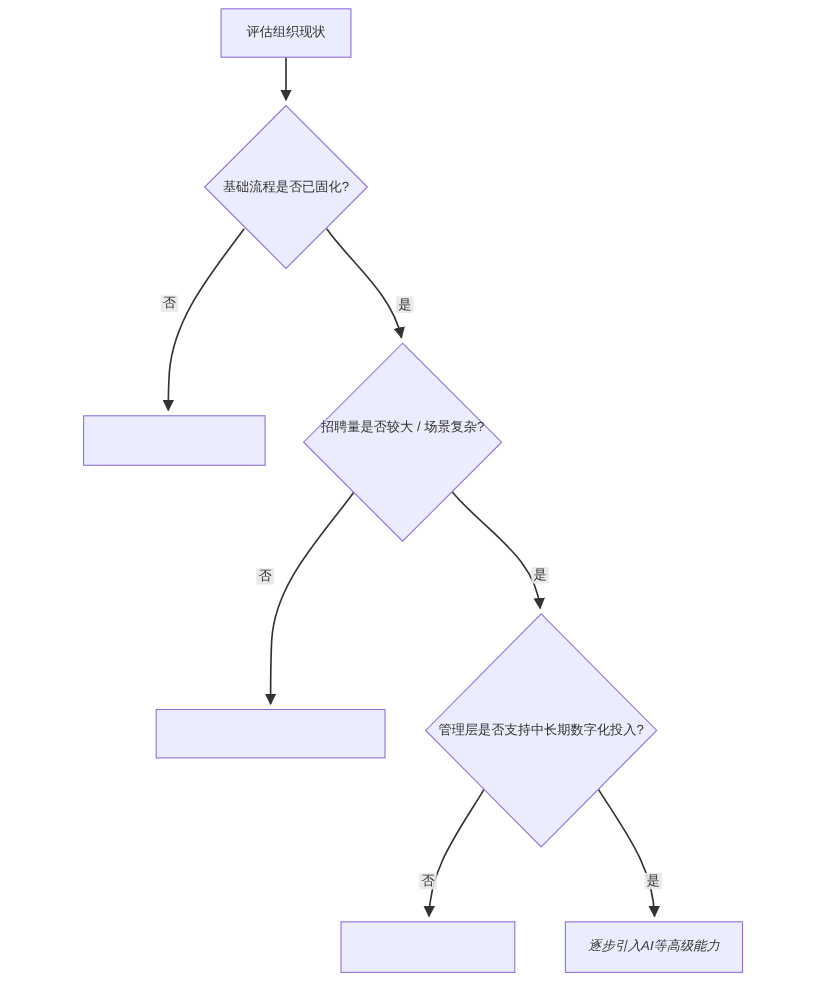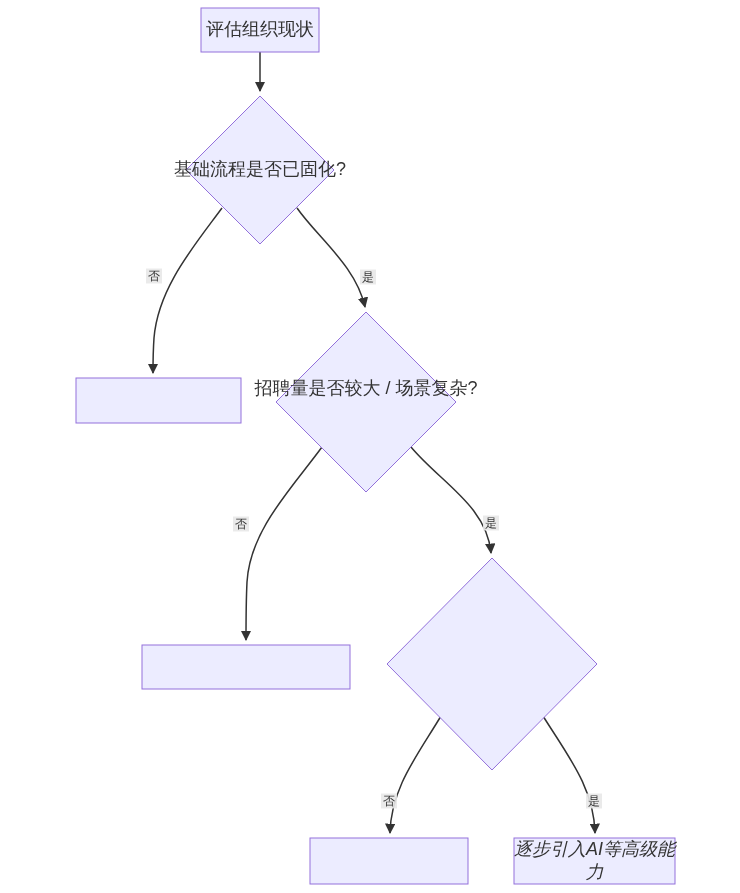--- a/index.html
+++ b/index.html
@@ -9,21 +9,21 @@
     background:#ffffff;
     font-family:"Liberation Sans","DejaVu Sans",sans-serif;
     overflow:hidden;
   }
   .canvas svg{position:absolute;left:0;top:0;}
   .edge{fill:none;stroke:#333333;stroke-width:1.5;}
   .node-shape{fill:#ECECFF;stroke:#9370DB;stroke-width:1;}
   .label{
     position:absolute;
     display:flex;align-items:center;justify-content:center;
-    font-size:18px;color:#333333;text-align:center;
+    font-size:12px;color:#333333;text-align:center;
     line-height:1.3;
   }
   .center-label{
     transform:translate(-50%,-50%);
     white-space:nowrap;
   }
   .edge-label{
     position:absolute;
     transform:translate(-50%,-50%);
     background:rgba(232,232,232,0.9);
@@ -60,20 +60,21 @@
     <polygon class="node-shape" points="366,312 456,402 366,492 276,402"></polygon>
     <rect class="node-shape" x="142" y="645" width="208" height="44"></rect>
     <polygon class="node-shape" points="492,558 597,664 492,770 387,664"></polygon>
     <rect class="node-shape" x="310" y="838" width="158" height="46"></rect>
     <rect class="node-shape" x="514" y="838" width="161" height="46"></rect>
   </svg>
 
   <div class="label" style="left:201px;top:8px;width:118px;height:44px;">评估组织现状</div>
   <div class="label center-label" style="left:260px;top:170px;">基础流程是否已固化?</div>
   <div class="label center-label" style="left:366px;top:389px;">招聘量是否较大 / 场景复杂?</div>
+  <div class="label center-label" style="left:492px;top:664px;">管理层是否支持中长期数字化投入?</div>
   <div class="label" style="left:514px;top:838px;width:161px;height:46px;font-style:italic;">逐步引入AI等高级能力</div>
 
   <div class="edge-label" style="left:154px;top:276px;">否</div>
   <div class="edge-label" style="left:368px;top:277px;">是</div>
   <div class="edge-label" style="left:241px;top:524px;">否</div>
   <div class="edge-label" style="left:491px;top:523px;">是</div>
   <div class="edge-label" style="left:389px;top:801px;">否</div>
   <div class="edge-label" style="left:594px;top:801px;">是</div>
 
 </div>

